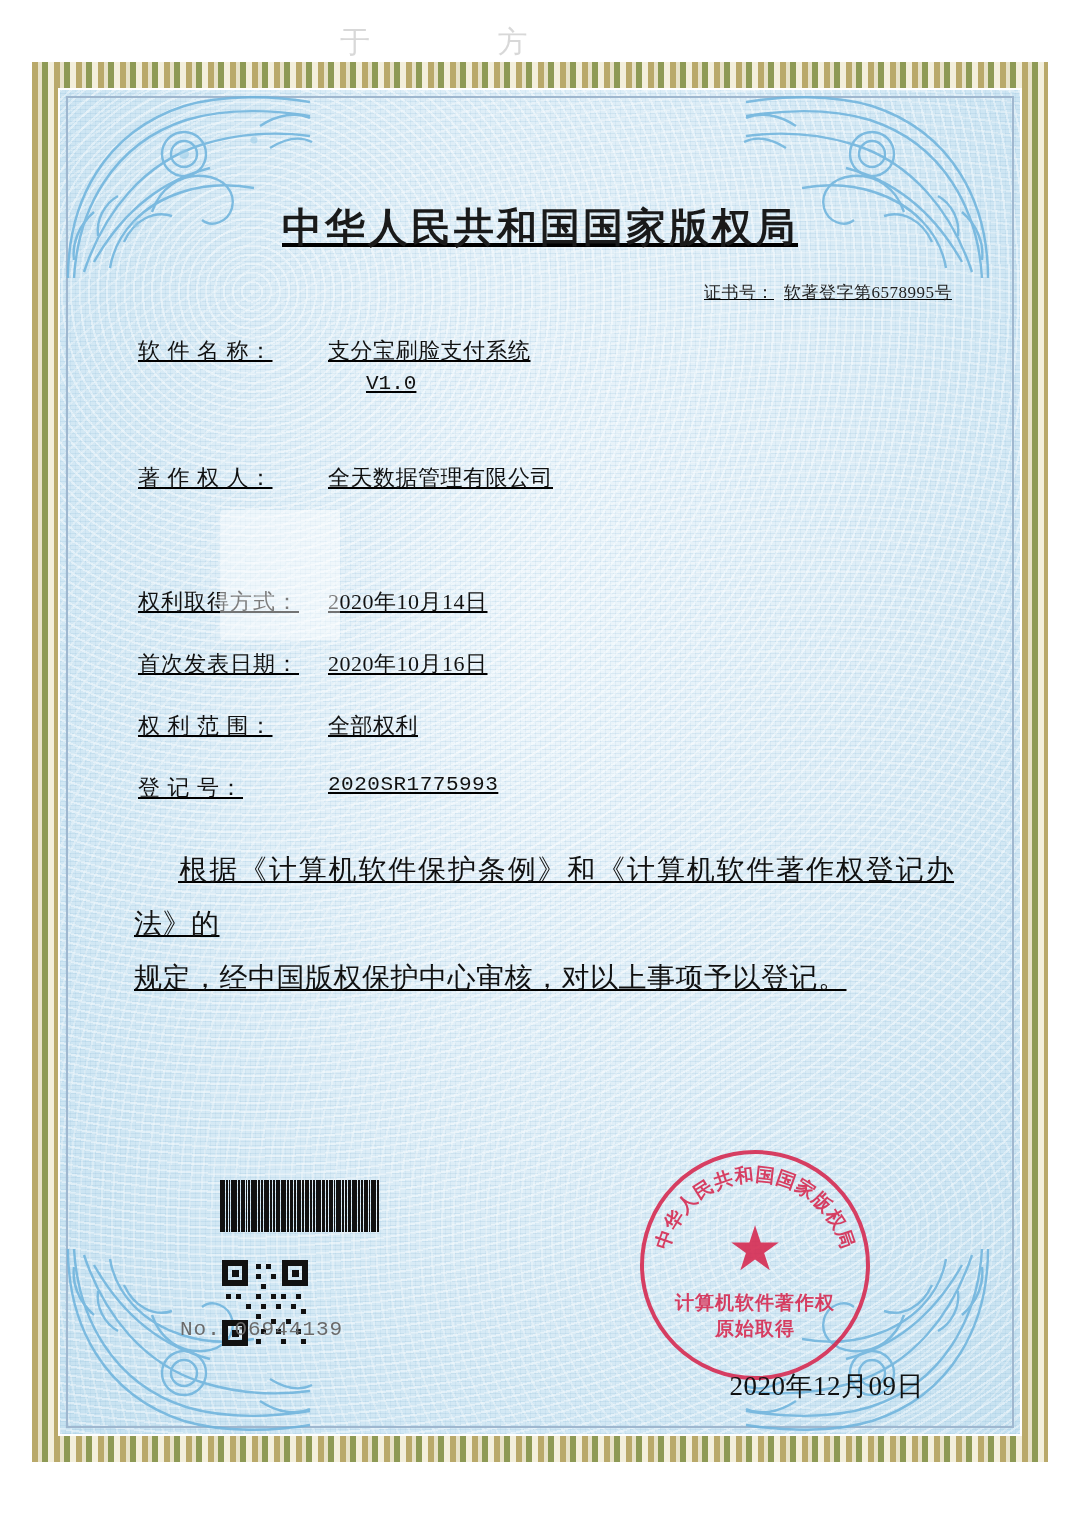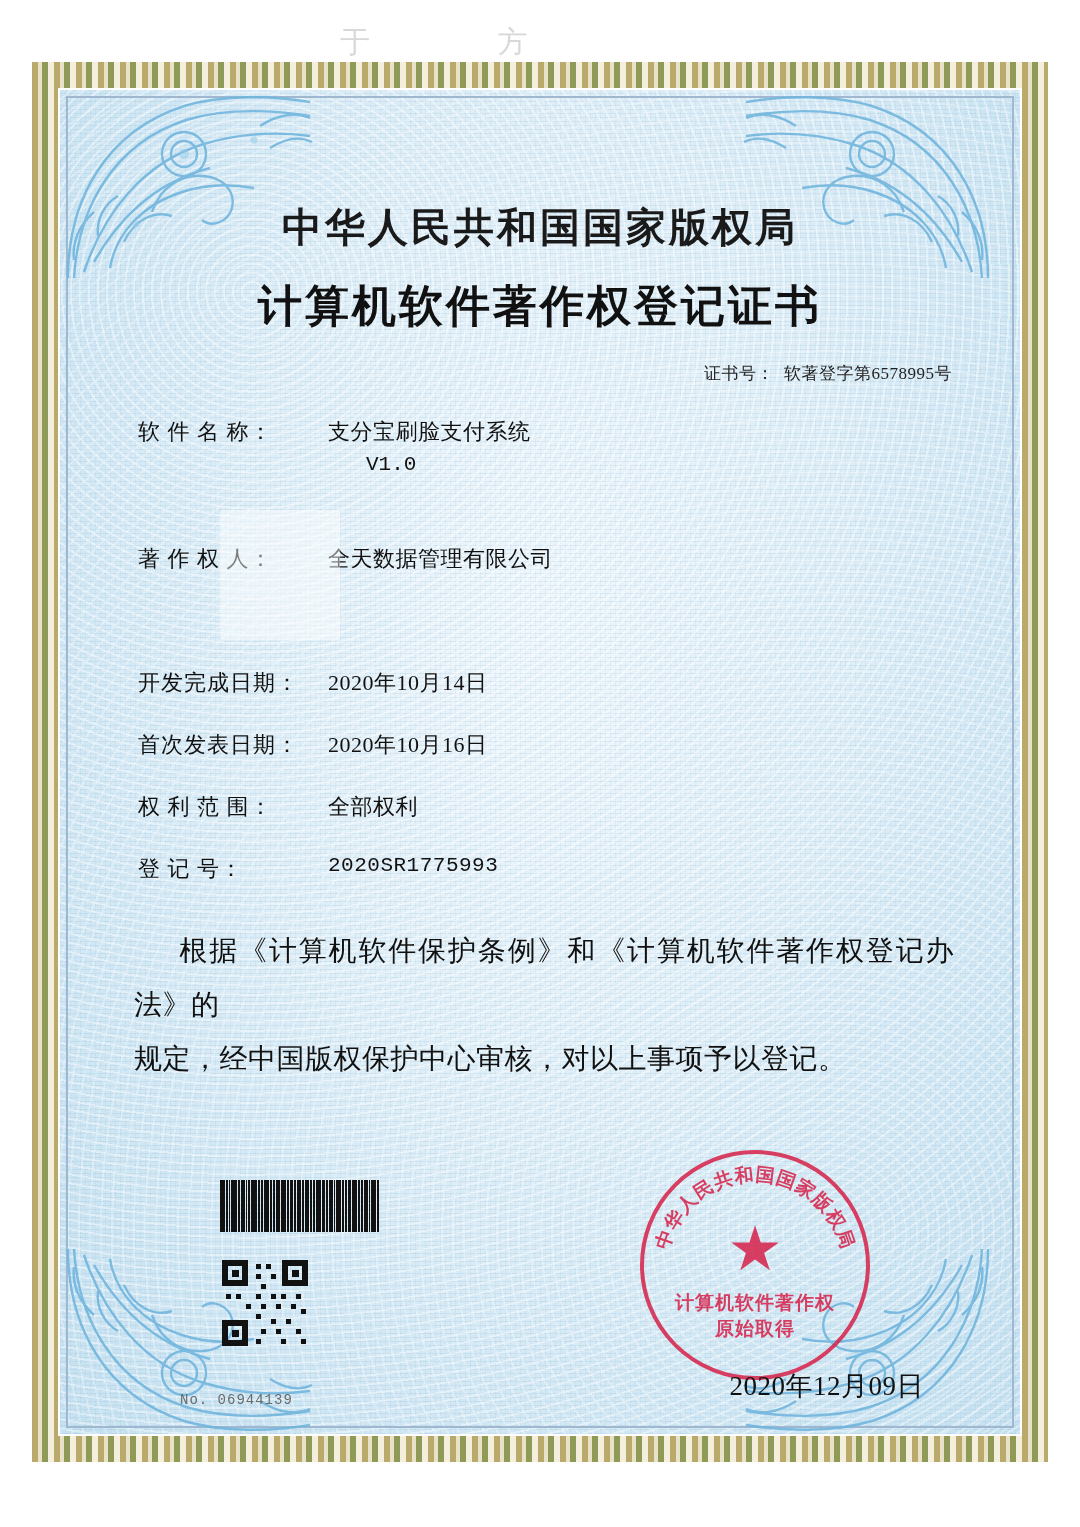--- a/index.html
+++ b/index.html
@@ -81,20 +81,21 @@
   .corner.bl { left: 64px;  bottom: 92px; transform: scaleY(-1); }
   .corner.br { right: 64px; bottom: 92px; transform: scale(-1,-1); }
 
   
   .content {
     position: absolute;
     left: 100px;
     top: 150px;
     width: 880px;
     height: 1240px;
+    text-decoration: underline;
   }
 
   .issuer {
     text-align: center;
     font-family: "Liberation Serif", serif;
     font-size: 40px;
     font-weight: bold;
     letter-spacing: 3px;
     color: #1a1a1a;
     margin-top: 50px;
@@ -189,23 +190,23 @@
     left: 122px;
     top: 1110px;
     width: 86px;
     height: 86px;
   }
   .qr .cell { position: absolute; background: #111; }
 
   .serial {
     position: absolute;
     left: 80px;
-    top: 1242px;
+    top: 1168px;
     font-family: "Liberation Mono", monospace;
-    font-size: 14px;
+    font-size: 21px;
     color: #6a6a6a;
     letter-spacing: 1px;
   }
 
   .issue-date {
     position: absolute;
     right: 56px;
     top: 1218px;
     font-size: 27px;
     color: #111;
@@ -373,21 +374,20 @@
       <path d="M30 120 C14 134 8 152 10 168"></path>
       <path d="M54 104 C40 112 32 128 34 144"></path>
     </g>
   </svg>
 
   <div class="content">
 
     <div class="watermark"></div>
 
     <div class="issuer">中华人民共和国国家版权局</div>
-    <div class="main-title">计算机软件著作权登记证书</div>
 
     <div class="cert-no">
       <span class="label">证书号：</span><span>软著登字第6578995号</span>
     </div>
 
     <div class="fields">
 
       <div class="field-row">
         <div class="field-label">软 件 名 称：</div>
         <div class="field-value">支分宝刷脸支付系统</div>
@@ -397,21 +397,21 @@
       <div class="gap-a"></div>
 
       <div class="field-row">
         <div class="field-label">著 作 权 人：</div>
         <div class="field-value">全天数据管理有限公司</div>
       </div>
 
       <div class="gap-b"></div>
 
       <div class="field-row row-sp">
-        <div class="field-label">开发完成日期：</div>
+        <div class="field-label">权利取得方式：</div>
         <div class="field-value">2020年10月14日</div>
       </div>
 
       <div class="field-row row-sp">
         <div class="field-label">首次发表日期：</div>
         <div class="field-value">2020年10月16日</div>
       </div>
 
 
       <div class="field-row row-sp">

